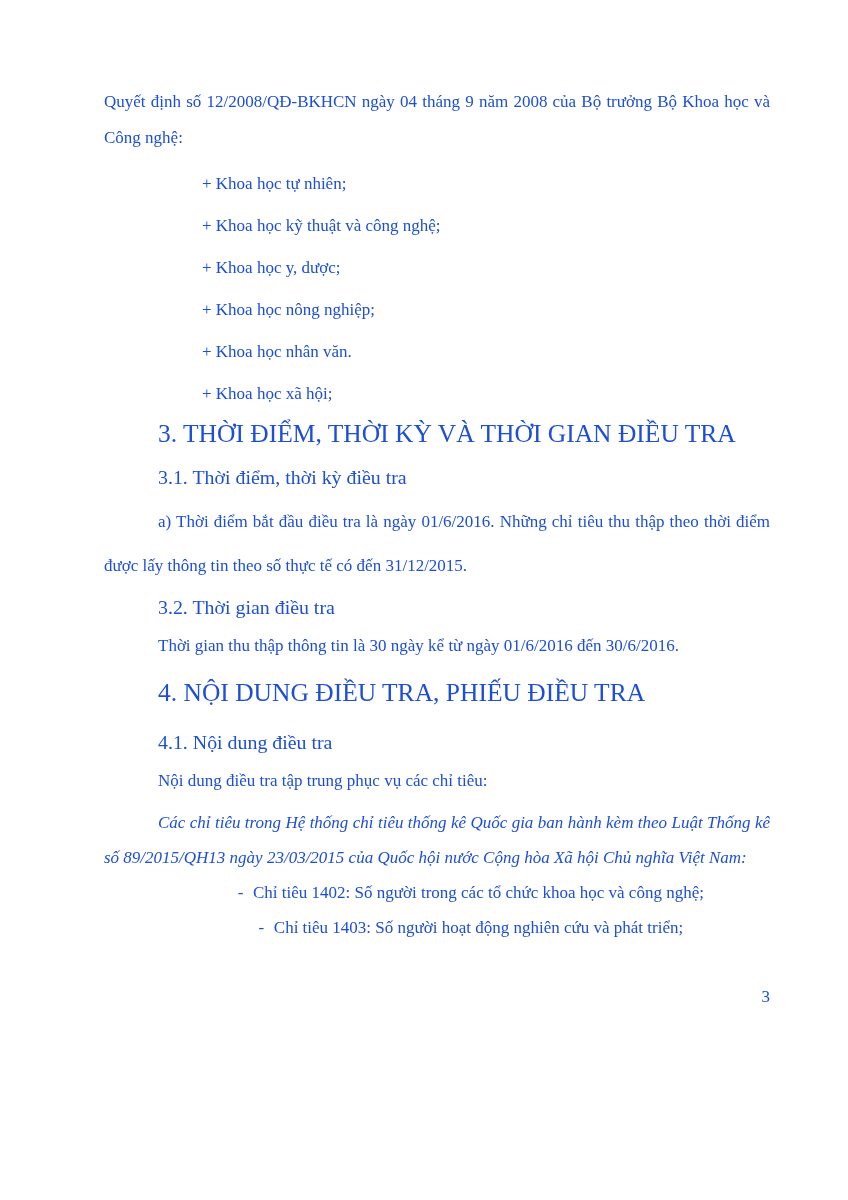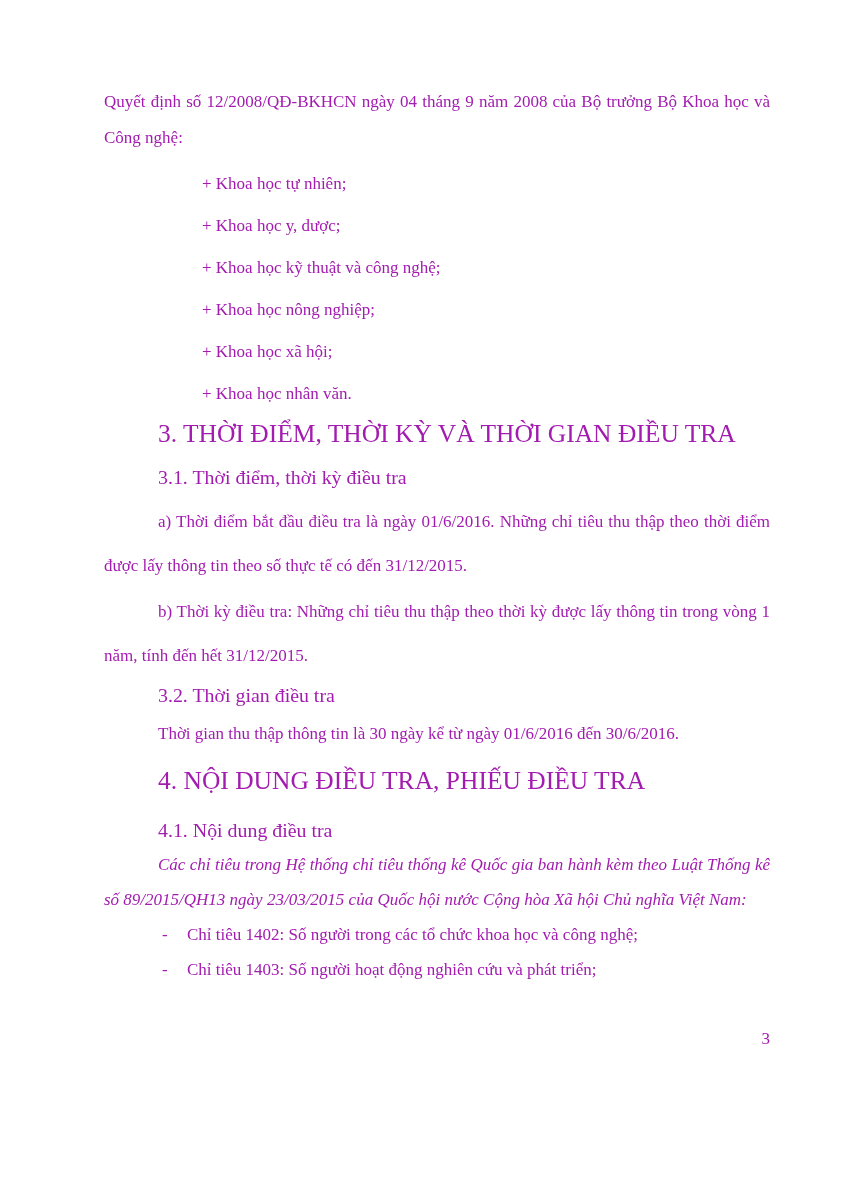--- a/index.html
+++ b/index.html
@@ -6,21 +6,21 @@
     margin: 0;
     padding: 0;
     background: #ffffff;
   }
   .page {
     position: relative;
     width: 848px;
     height: 1200px;
     box-sizing: border-box;
     background: #ffffff;
-    color: #a21caf;
+    color: #1d4ed8;
     padding: 84px 78px 40px 104px;
     font-family: "Liberation Serif", "DejaVu Serif", serif;
     font-size: 17px;
     overflow: hidden;
   }
   .p-intro {
     margin: 0 0 7px 0;
     line-height: 36px;
     text-align: justify;
   }
@@ -59,63 +59,64 @@
     margin: 0;
   }
   .dash-list {
     margin: 0;
     padding: 0;
     list-style: none;
   }
   .dash-item {
     line-height: 35px;
     padding-left: 58px;
+    text-align: center;
   }
   .dash-marker {
     display: inline-block;
     width: 25px;
   }
   .page-number {
     margin-top: 42px;
     text-align: right;
     line-height: 20px;
   }
 </style>
 </head>
 <body>
 
 <div class="page">
 
   <p class="p-intro">Quyết định số 12/2008/QĐ-BKHCN ngày 04 tháng 9 năm 2008 của Bộ trưởng Bộ Khoa học và Công nghệ:</p>
 
   <ul class="plus-list">
     <li class="plus-item">+ Khoa học tự nhiên;</li>
+    <li class="plus-item">+ Khoa học kỹ thuật và công nghệ;</li>
     <li class="plus-item">+ Khoa học y, dược;</li>
-    <li class="plus-item">+ Khoa học kỹ thuật và công nghệ;</li>
     <li class="plus-item">+ Khoa học nông nghiệp;</li>
+    <li class="plus-item">+ Khoa học nhân văn.</li>
     <li class="plus-item">+ Khoa học xã hội;</li>
-    <li class="plus-item">+ Khoa học nhân văn.</li>
   </ul>
 
   <h2 class="heading h-3">3. THỜI ĐIỂM, THỜI KỲ VÀ THỜI GIAN ĐIỀU TRA</h2>
 
   <h3 class="heading h-31">3.1. Thời điểm, thời kỳ điều tra</h3>
 
   <p class="para p-a">a) Thời điểm bắt đầu điều tra là ngày 01/6/2016. Những chỉ tiêu thu thập theo thời điểm được lấy thông tin theo số thực tế có đến 31/12/2015.</p>
 
-  <p class="para p-b">b) Thời kỳ điều tra: Những chỉ tiêu thu thập theo thời kỳ được lấy thông tin trong vòng 1 năm, tính đến hết 31/12/2015.</p>
 
   <h3 class="heading h-32">3.2. Thời gian điều tra</h3>
 
   <p class="para p-32">Thời gian thu thập thông tin là 30 ngày kể từ ngày 01/6/2016 đến 30/6/2016.</p>
 
   <h2 class="heading h-4">4. NỘI DUNG ĐIỀU TRA, PHIẾU ĐIỀU TRA</h2>
 
   <h3 class="heading h-41">4.1. Nội dung điều tra</h3>
 
+  <p class="para p-41">Nội dung điều tra tập trung phục vụ các chỉ tiêu:</p>
 
   <p class="para p-note">Các chỉ tiêu trong Hệ thống chỉ tiêu thống kê Quốc gia ban hành kèm theo Luật Thống kê số 89/2015/QH13 ngày 23/03/2015 của Quốc hội nước Cộng hòa Xã hội Chủ nghĩa Việt Nam:</p>
 
   <ul class="dash-list">
     <li class="dash-item"><span class="dash-marker">-</span><span>Chỉ tiêu 1402: Số người trong các tổ chức khoa học và công nghệ;</span></li>
     <li class="dash-item"><span class="dash-marker">-</span><span>Chỉ tiêu 1403: Số người hoạt động nghiên cứu và phát triển;</span></li>
   </ul>
 
   <div class="page-number">3</div>
 

